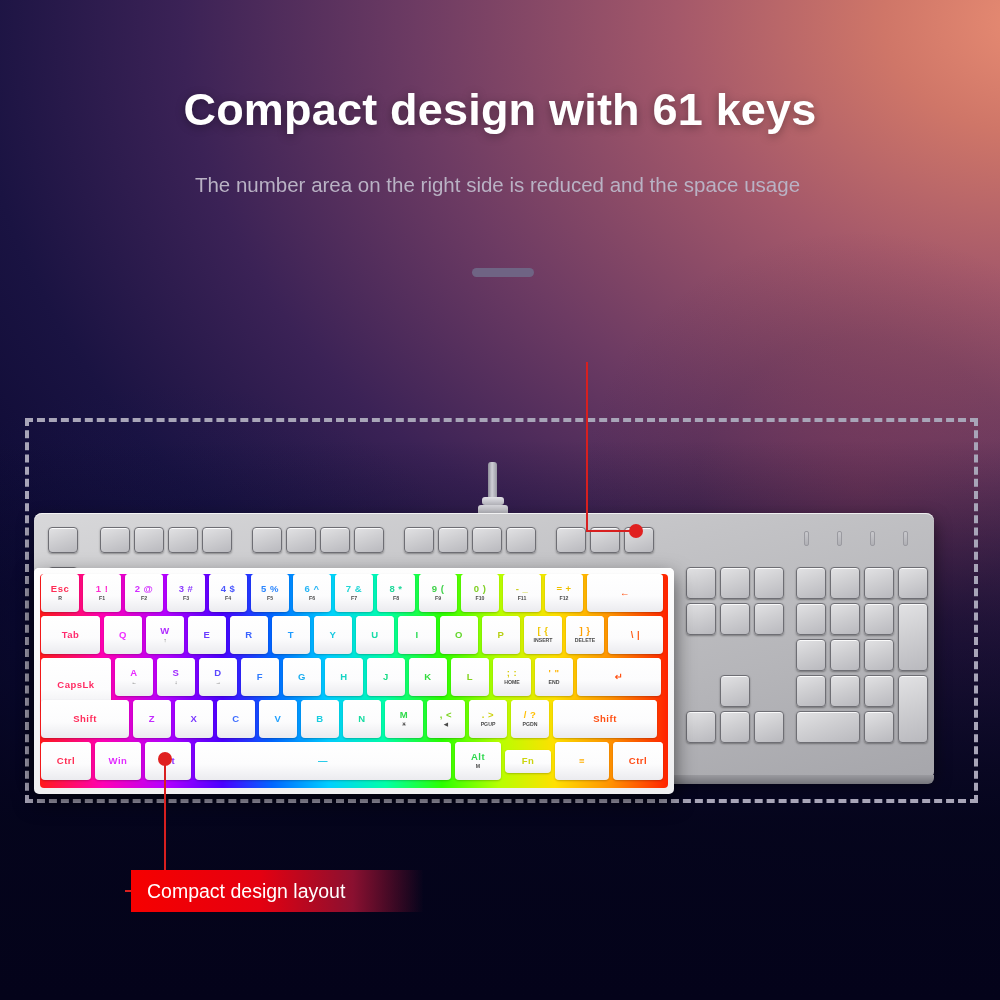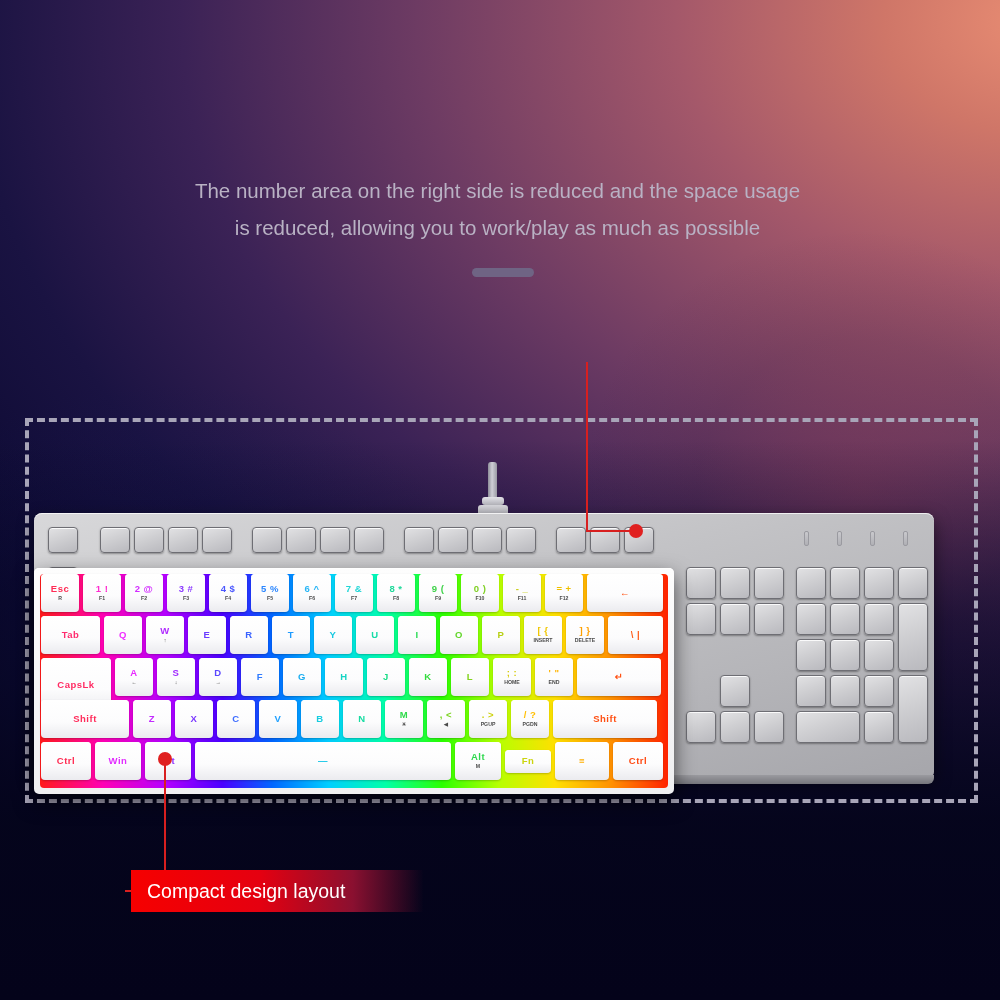--- a/index.html
+++ b/index.html
@@ -31,21 +31,21 @@
     background:radial-gradient(closest-side, rgba(120,52,80,0.40), rgba(60,26,56,0.14) 58%, rgba(0,0,0,0) 100%);
   }
 
   
   .headline{
     position:absolute; top:84px; left:0; width:1000px; text-align:center;
     font-size:45px; font-weight:bold; color:#ffffff; letter-spacing:0.2px;
     text-shadow:0 2px 10px rgba(0,0,0,0.35);
   }
   .subtitle{
-    position:absolute; top:172px; left:0; width:995px; text-align:center;
+    position:absolute; top:166px; left:0; width:995px; text-align:center;
     font-size:20.5px; line-height:37px; color:#b9b2c4;
   }
   .divider{
     position:absolute; top:268px; left:472px; width:62px; height:9px;
     border-radius:5px; background:#6f6484;
   }
 
   
   .dash-frame{
     position:absolute; left:25px; top:418px; width:953px; height:385px;
@@ -143,23 +143,23 @@
 </head>
 <body>
 
 <div id="stage">
 
   <div class="bg-base"></div>
   <div class="bg-glow-left"></div>
   <div class="bg-glow-right"></div>
   <div class="bg-dark-bottom"></div>
 
+  <div class="headline">Compact design with 61 keys</div>
   <div class="subtitle">
     <div>The number area on the right side is reduced and the space usage</div>
-    <div>is reduced, allowing you to work/play as much as possible</div>
   </div>
   <div class="divider"></div>
 
   <div class="dash-frame"></div>
 
   <div class="cable"></div>
   <div class="cable-collar"></div>
   <div class="cable-plug"></div>
   <div class="fullkb" id="fullkb">
       <div class="gkey" style="left: 14px; top: 14px; width: 30px; height: 26px;"></div>

